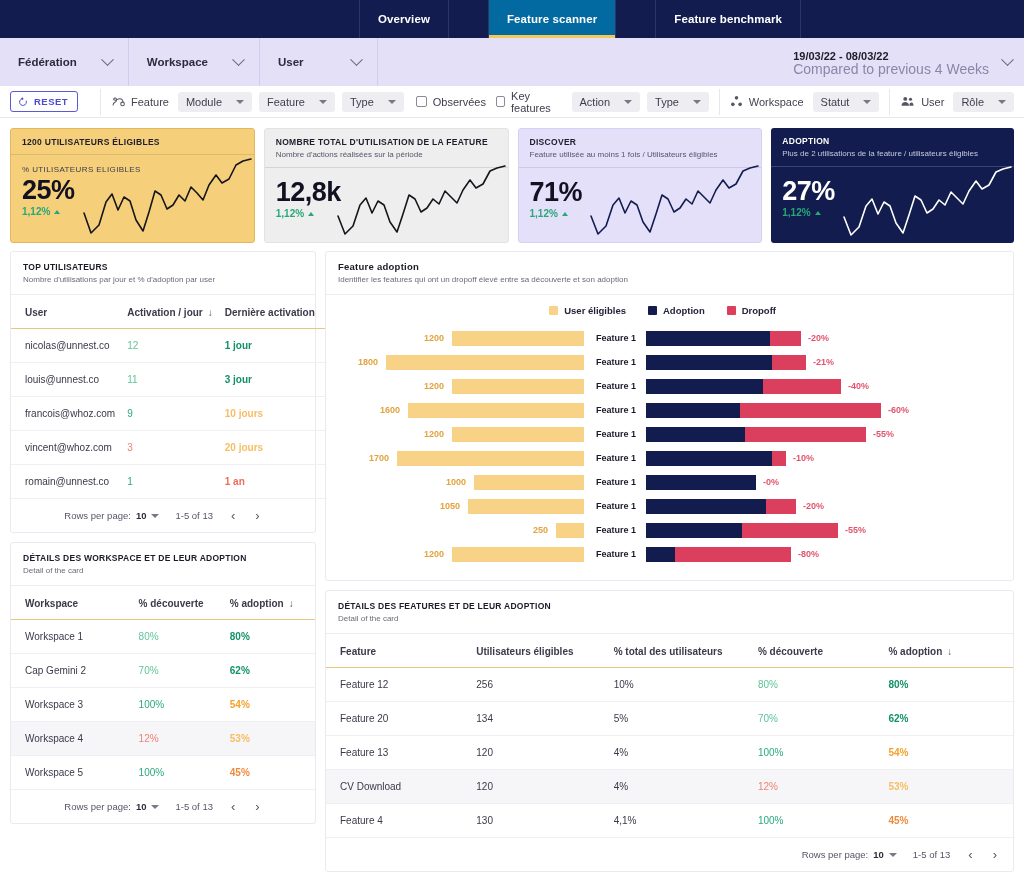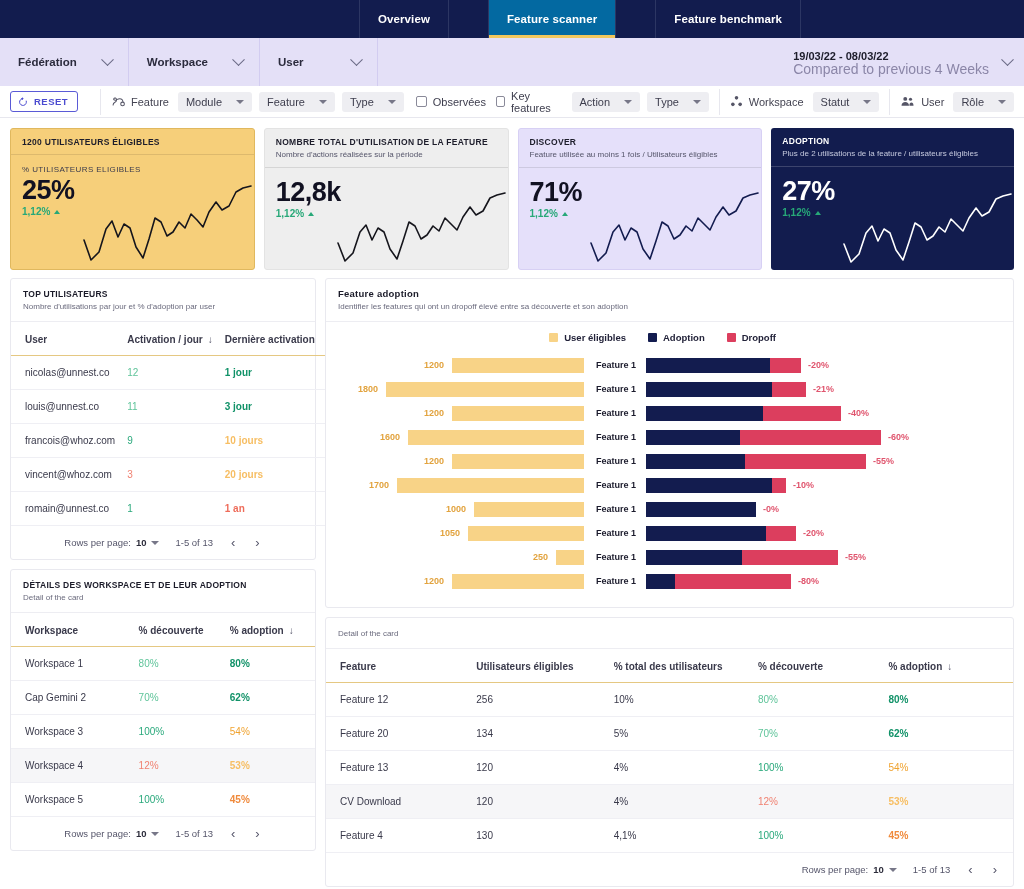--- a/index.html
+++ b/index.html
@@ -133,21 +133,21 @@
     border-radius: 2px;
   }
 
   
   .kpi-row {
     display: flex; gap: 9px;
     padding: 10px 10px 0 10px;
   }
   .kpi {
     flex: 1;
-    height: 142px;
+    height: 115px;
     border-radius: 3px;
     position: relative;
     overflow: hidden;
   }
   .kpi.k1 { background: #F6CF7A; border: 1px solid #e0b85e; }
   .kpi.k2 { background: #EEEEEE; border: 1px solid #e3e3e3; }
   .kpi.k3 { background: #E5E0FA; border: 1px solid #d7d0f4; }
   .kpi.k4 { background: #121C4E; }
   .kpi-head { padding: 7px 11px 6px 11px; }
   .kpi-head .t1 { font-size: 8.5px; font-weight: bold; letter-spacing: 0.3px; color: #1d1d2b; line-height: 12px; }
@@ -210,21 +210,21 @@
   }
   tbody tr:last-child td { border-bottom: 1px solid #efeff4; }
   tr.hl td { background: #f6f6f8; }
   .tbl-pad { padding-left: 14px; }
   .tbl-pad-r { padding-right: 14px; }
   .sortarrow { font-size: 10px; color: #55556a; margin-left: 5px; }
 
   .v-green-d { color: #119268; font-weight: bold; }
   .v-green-l { color: #5fc49a; }
   .v-green-m { color: #2aa97c; }
-  .v-orange  { color: #F0A330; font-weight: normal; }
+  .v-orange  { color: #F0A330; font-weight: bold; }
   .v-orange-l{ color: #F7BE63; font-weight: bold; }
   .v-orange-d{ color: #F08A3C; font-weight: bold; }
   .v-red     { color: #EE6C5A; font-weight: bold; }
   .v-red-l   { color: #F08272; }
 
   
   .pager {
     display: flex; align-items: center; justify-content: flex-end;
     gap: 16px;
     padding: 9px 14px;
@@ -728,20 +728,21 @@
                 <div class="bar-red" style="width: 116px;"></div>
                 <span class="right-val">-80%</span>
               </div>
             </div>
           </div>
       </div>
     </div>
 
     <div class="card">
       <div class="card-head">
+        <div class="ch1">DÉTAILS DES FEATURES ET DE LEUR ADOPTION</div>
         <div class="ch2">Detail of the card</div>
       </div>
       <div class="card-head-sep"></div>
       <table>
         <thead>
           <tr>
             <th class="tbl-pad" style="width:21%"><span>Feature</span></th>
             <th style="width:20%"><span>Utilisateurs éligibles</span></th>
             <th style="width:21%"><span>% total des utilisateurs</span></th>
             <th style="width:19%"><span>% découverte</span></th>

